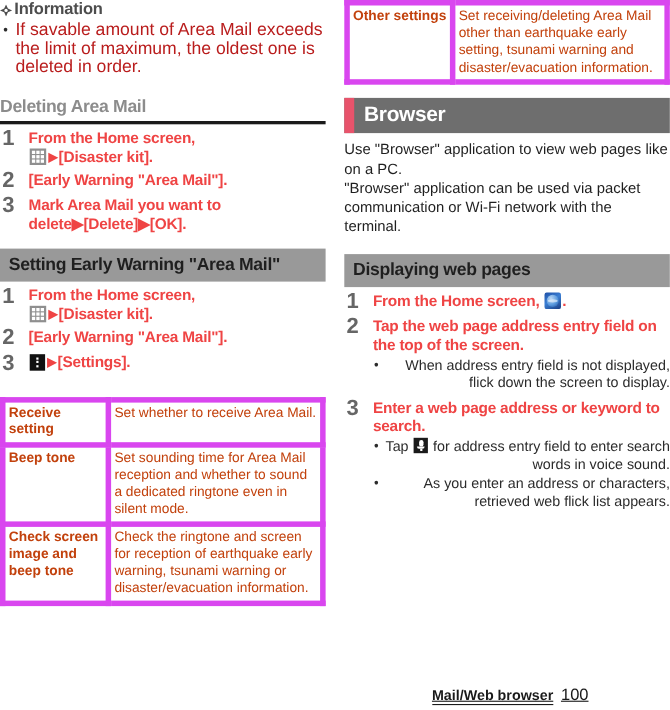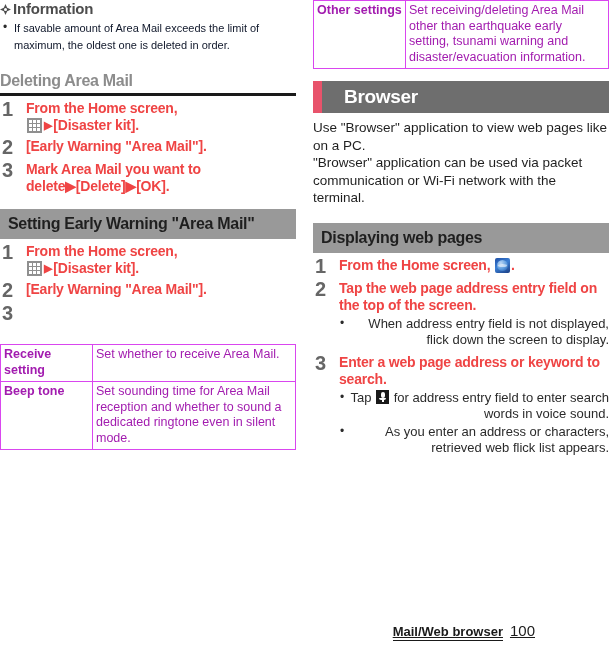--- a/index.html
+++ b/index.html
@@ -49,23 +49,23 @@
     flex: 0 0 auto;
   }
   .diamond-icon svg { display: block; }
 
   ul.bullets {
     margin: 0;
     padding: 0;
     list-style: none;
   }
   ul.bullets li {
-    font-size: 11px;
+    font-size: 16px;
     line-height: 16.5px;
-    color: #0f172a;
+    color: #b91c1c;
     padding-left: 14px;
     position: relative;
     margin-bottom: 1px;
   }
   ul.bullets li::before {
     content: "\2022";
     position: absolute;
     left: 3px;
     top: -1px;
     font-size: 12px;
@@ -109,21 +109,21 @@
     width: 9px;
     background: #e8536b;
     flex: 0 0 auto;
   }
   .section-banner .section-title {
     color: #ffffff;
     font-size: 19px;
     font-weight: bold;
     letter-spacing: -0.3px;
     line-height: 32px;
-    padding-left: 22px;
+    padding-left: 9px;
   }
 
   
   .step {
     display: flex;
     align-items: flex-start;
     margin: 4px 0 1px 0;
   }
   .step .num {
     font-size: 20px;
@@ -250,26 +250,26 @@
   }
 
   
   table.spec {
     border-collapse: collapse;
     width: 296px;
     margin-top: 21px;
     table-layout: fixed;
   }
   table.spec td {
-    border: 1px solid #d946ef;
+    border: 5px solid #d946ef;
     vertical-align: top;
     font-size: 12.5px;
     line-height: 15.5px;
     padding: 2px 3px 3px 3px;
-    color: #a21caf;
+    color: #c2410c;
   }
   table.spec td.k {
     width: 85px;
     font-weight: bold;
   }
 
   
   p.para {
     font-size: 13.5px;
     line-height: 17.5px;
@@ -379,32 +379,43 @@
 
     <div class="step">
       <div class="num">2</div>
       <div class="body">
         <div class="txt">[Early Warning "Area Mail"].</div>
       </div>
     </div>
 
     <div class="step">
       <div class="num">3</div>
+      <div class="body">
+        <div class="txt">
+          <span class="inline-icon icon-menu-dots">
+            <i style="top:3px"></i><i style="top:6.5px"></i><i style="top:10px"></i>
+          </span><span class="arrow">▶</span><span>[Settings].</span>
+        </div>
+      </div>
     </div>
 
     <table class="spec">
       <tbody>
         <tr>
           <td class="k">Receive setting</td>
           <td>Set whether to receive Area Mail.</td>
         </tr>
         <tr>
           <td class="k">Beep tone</td>
           <td>Set sounding time for Area Mail reception and whether to sound a dedicated ringtone even in silent mode.</td>
         </tr>
+        <tr>
+          <td class="k">Check screen image and beep tone</td>
+          <td>Check the ringtone and screen for reception of earthquake early warning, tsunami warning or disaster/evacuation information.</td>
+        </tr>
       </tbody>
     </table>
 
   </div>
 
   <div class="col col-right">
 
     <table class="spec" style="margin-top:0">
       <tbody>
         <tr>

